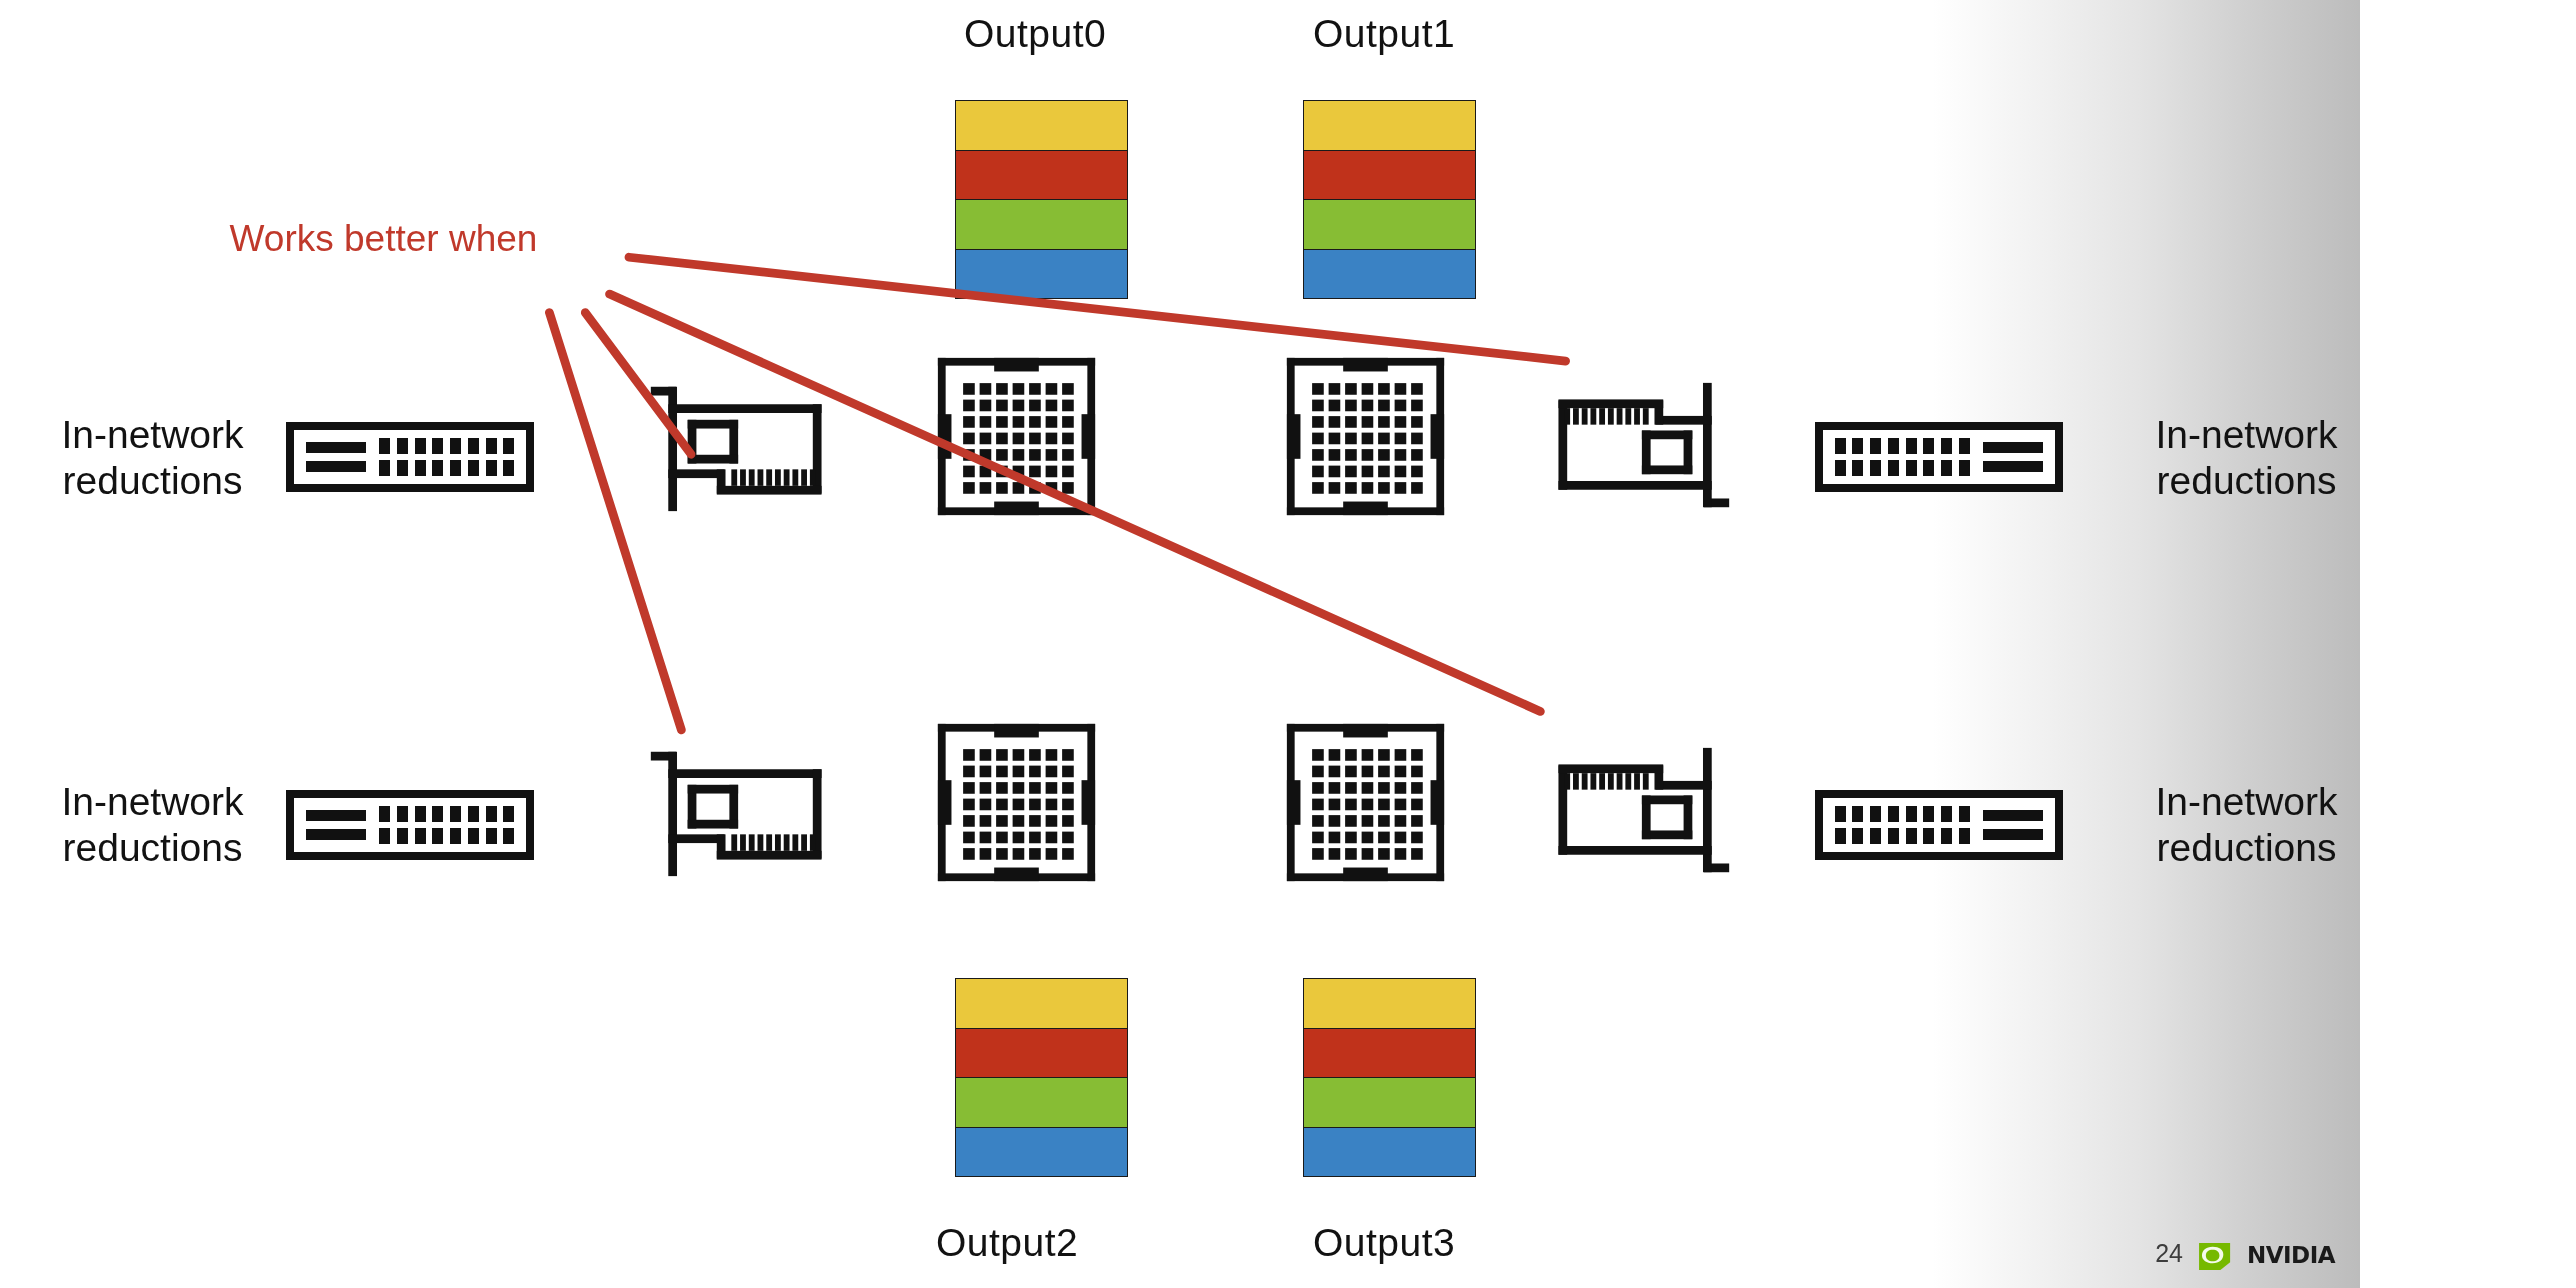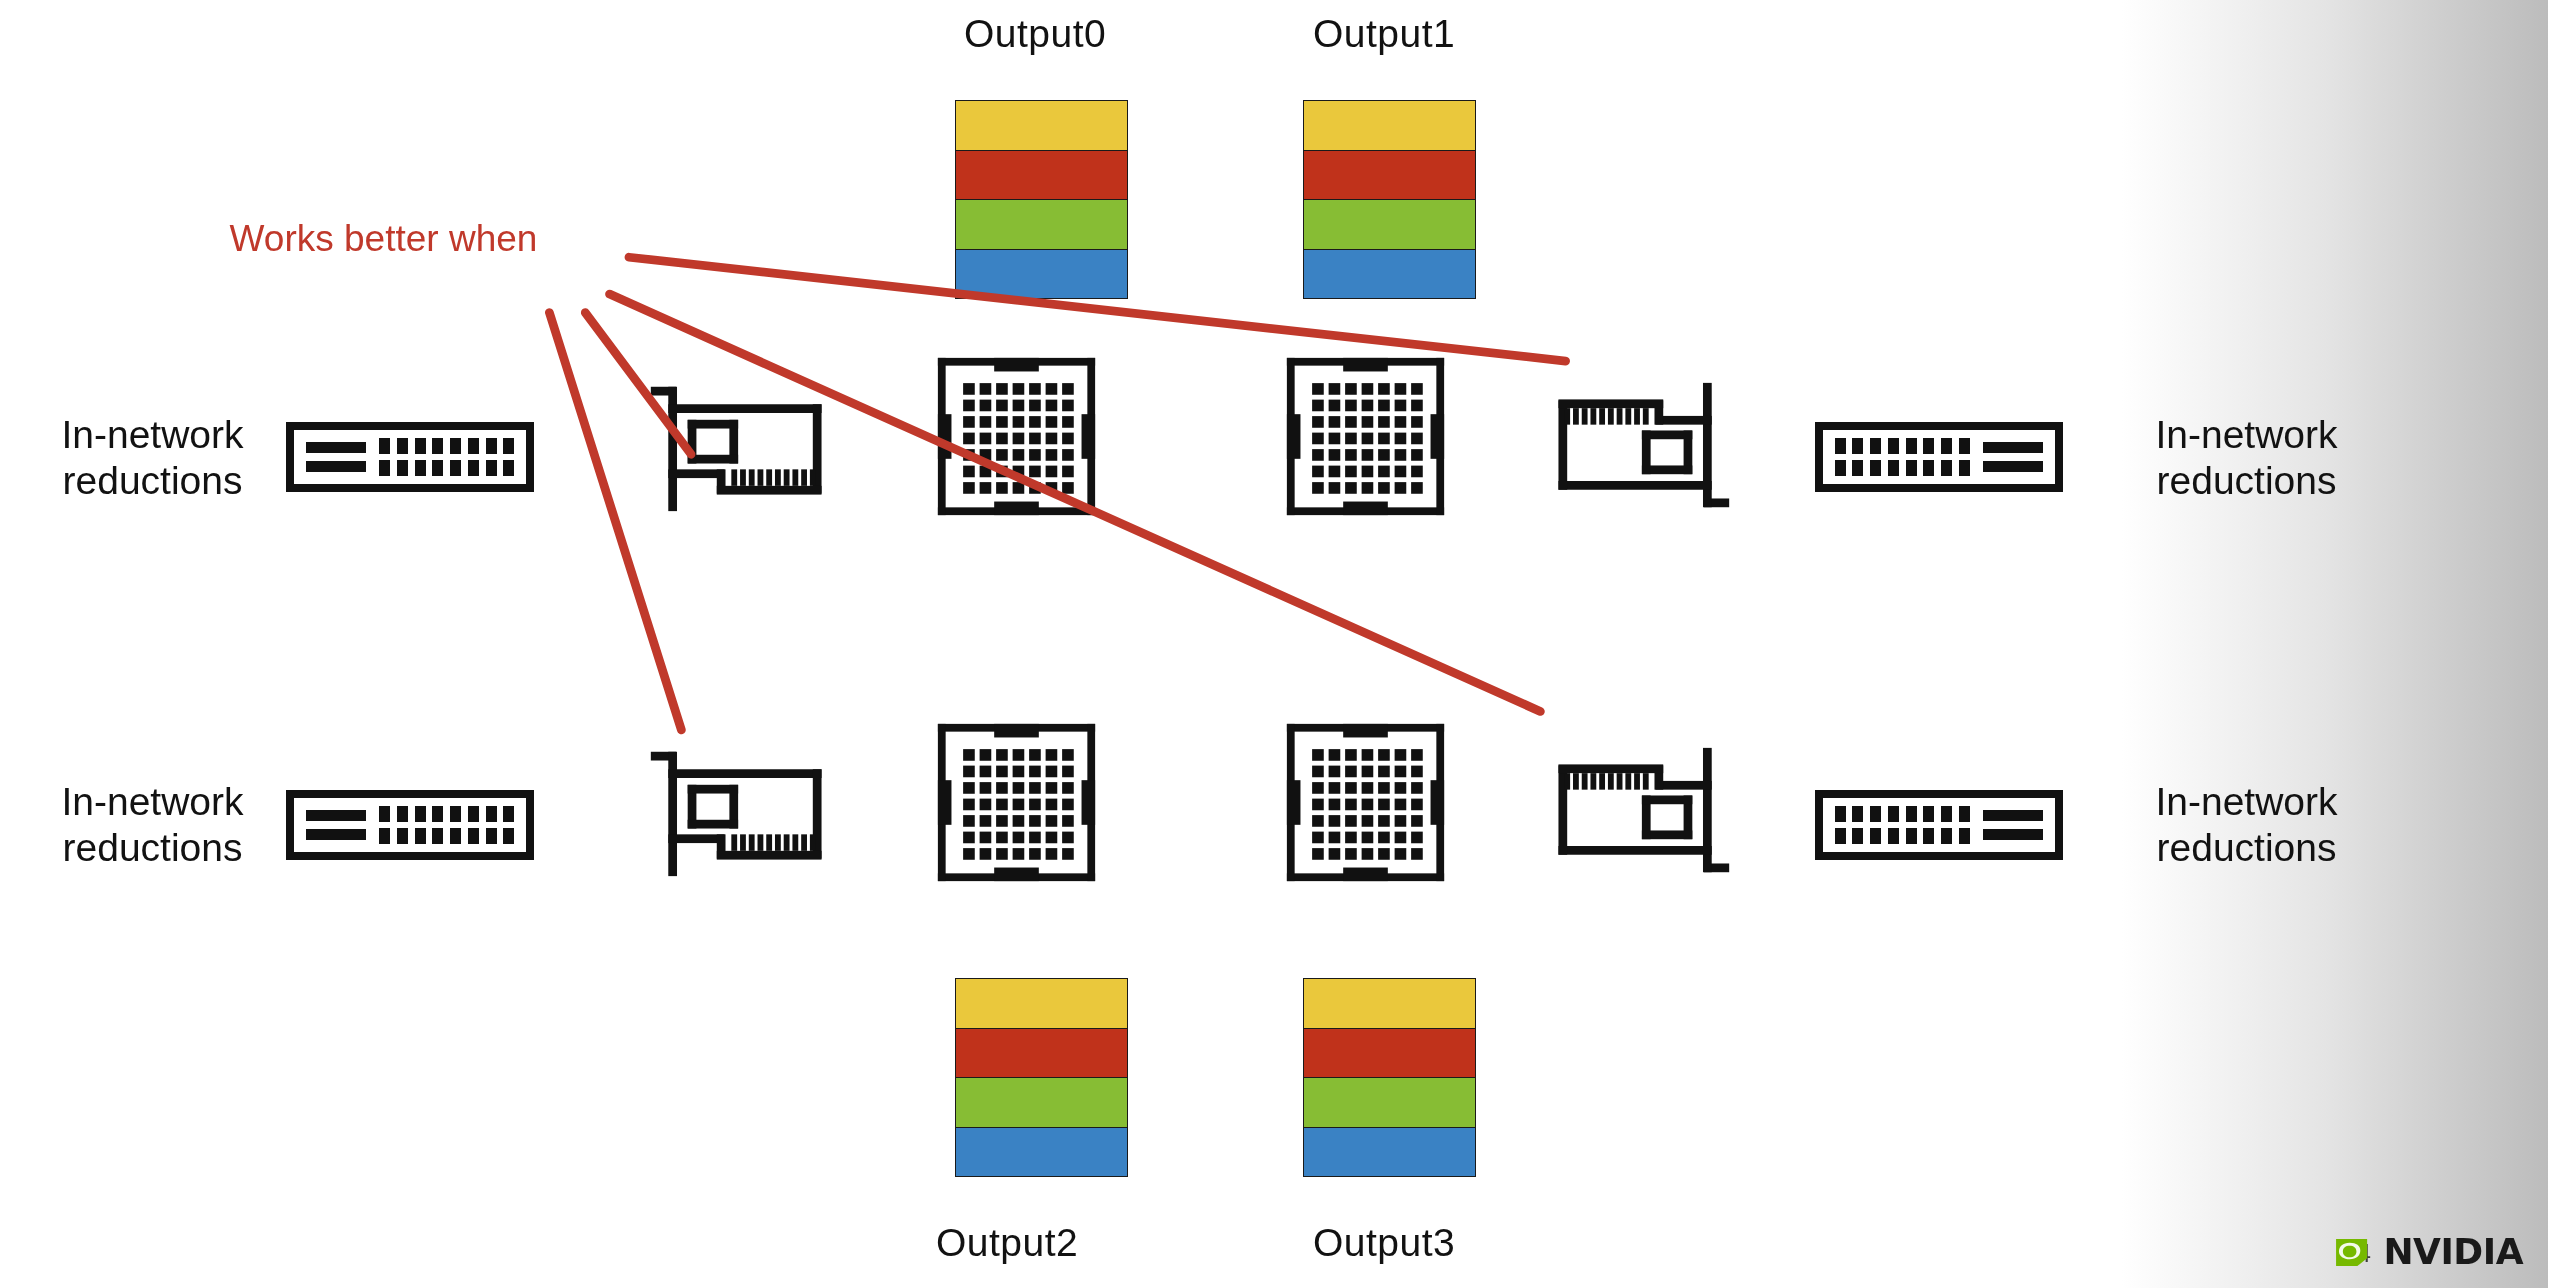--- a/index.html
+++ b/index.html
@@ -5,21 +5,21 @@
   html, body {
     margin: 0;
     padding: 0;
     background: #ffffff;
   }
   body {
     font-family: "Liberation Sans", "DejaVu Sans", sans-serif;
   }
   #slide {
     position: relative;
-    width: 2548px;
+    width: 2360px;
     height: 1289px;
     background: #ffffff;
     overflow: hidden;
   }
   
   #bg-gradient {
     position: absolute;
     top: 0;
     right: 0;
     width: 427px;
@@ -129,21 +129,21 @@
   #nvidia-logo {
     position: absolute;
     right: 25px;
     bottom: 17.5px;
     display: flex;
     align-items: center;
     gap: 8.7px;
   }
   #nvidia-logo .eye { width: 41px; height: 33px; flex: none; }
   #nvidia-logo .word {
-    font-size: 36px;
+    font-size: 23px;
     font-weight: 700;
     letter-spacing: -0.5px;
     color: #1a1a1a;
     font-family: "DejaVu Sans", sans-serif;
   }
 </style>
 </head>
 <body>
 
 <div id="slide">

